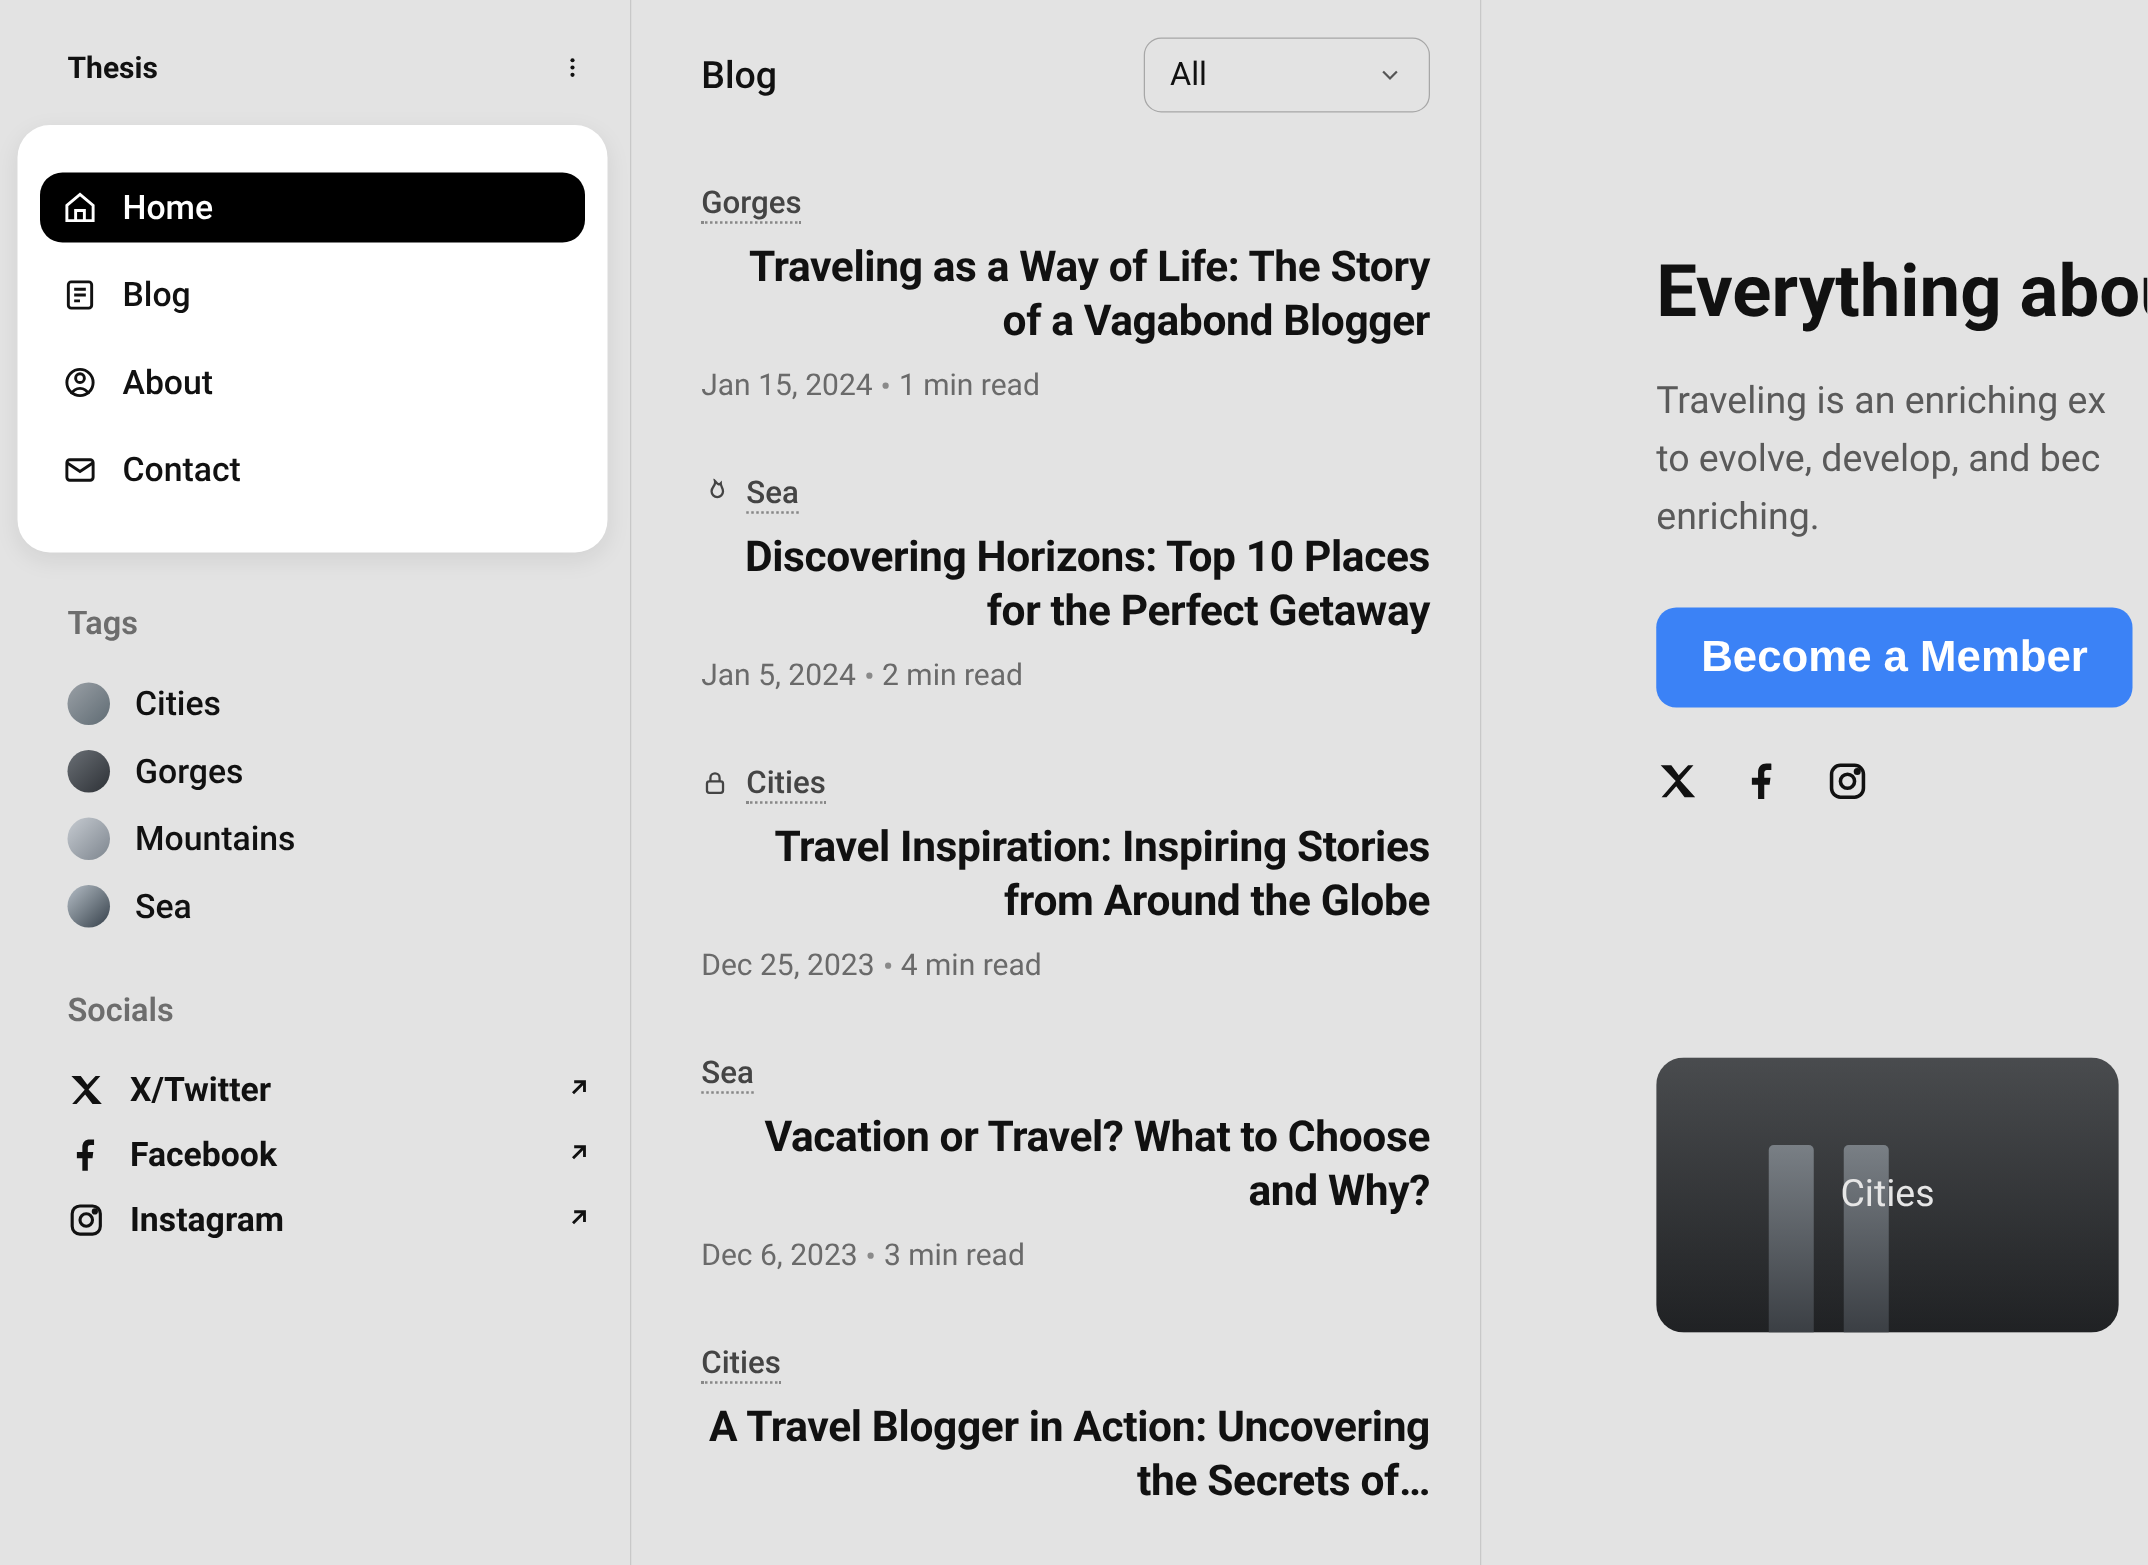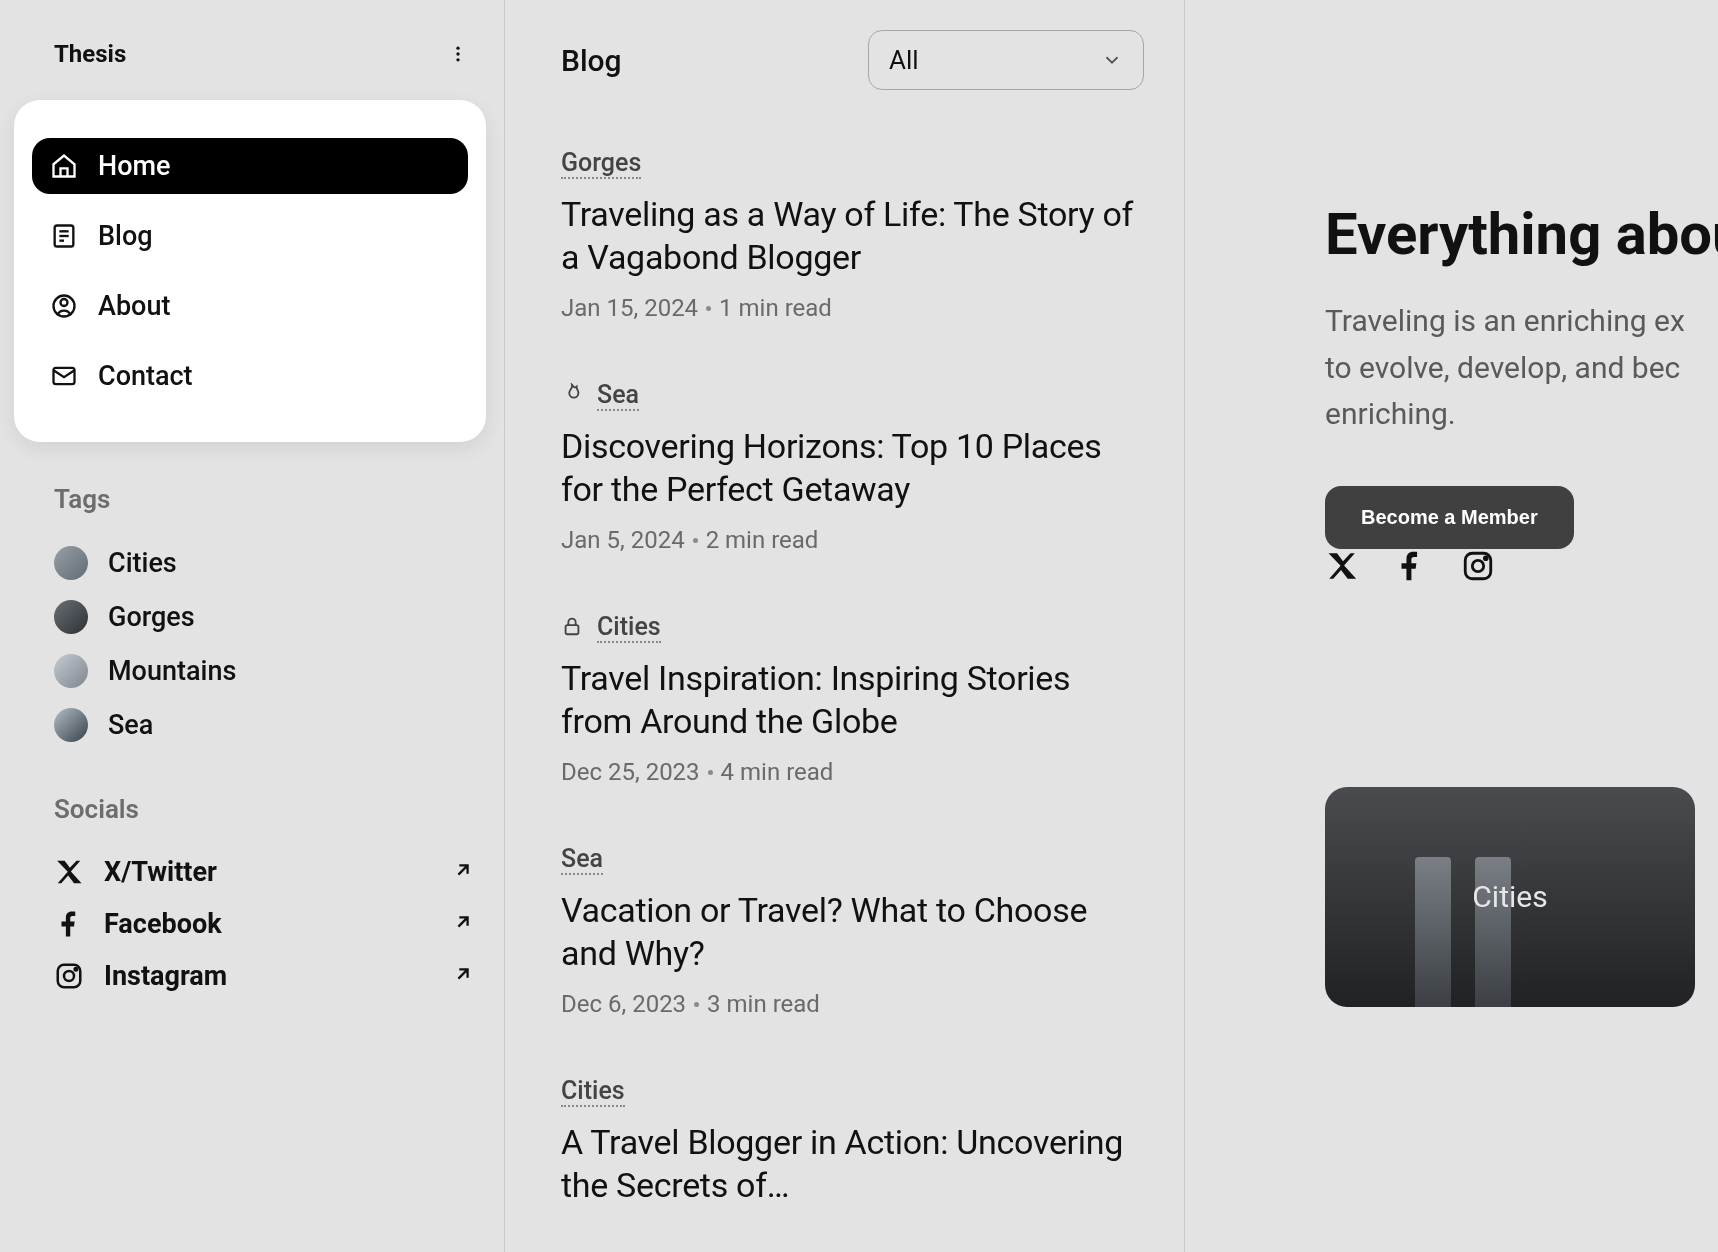--- a/index.html
+++ b/index.html
@@ -108,21 +108,21 @@
     flex-shrink:0;
   }
   .middle-header {
     display:flex;
     align-items:center;
     justify-content:space-between;
     margin-bottom: 58px;
   }
   .middle-title { font-size: 30px; font-weight: 500; }
   .filter-select {
-    width: 276px;
+    width: 229px;
     height: 60px;
     border-radius: 14px;
     border: 1px solid #a7a7a7;
     background: #e3e3e3;
     font-size: 26px;
     padding: 0 20px;
     display:flex;
     align-items:center;
     justify-content:space-between;
     cursor:pointer;
@@ -139,25 +139,26 @@
   .post-tag {
     font-size: 25px;
     font-weight: 500;
     color:#444;
     border-bottom: 2px dotted #888;
     cursor:pointer;
   }
   .post-tag-icon svg { width:22px; height:22px; stroke:#444; stroke-width:2; fill:none; }
   .post-title {
     font-size: 34px;
-    font-weight: 400;
+    font-weight: 700;
     line-height: 1.25;
     letter-spacing: -0.3px;
     margin-bottom: 16px;
     cursor:pointer;
+    text-align:right;
   }
   .post-meta {
     font-size: 24px;
     color:#6a6a6a;
     display:flex;
     align-items:center;
     gap: 8px;
   }
   .dot { width:5px; height:5px; border-radius:50%; background:#8a8a8a; }
 
@@ -174,28 +175,29 @@
     margin-bottom: 30px;
   }
   .hero-sub {
     font-size: 30px;
     color:#5a5a5a;
     line-height: 1.55;
     white-space: nowrap;
     margin-bottom: 48px;
   }
   .cta-btn {
-    background:#404040;
+    background:#3b82f6;
     color:#fff;
-    font-size: 20px;
+    font-size: 35px;
     font-weight:600;
     padding: 20px 36px;
     border-radius: 16px;
     border:none;
     cursor:pointer;
+    margin-bottom: 42px;
   }
   .hero-socials {
     display:flex;
     gap: 34px;
   }
   .hero-socials .sicon svg { width:34px; height:34px; }
 
   .featured-card {
     margin-top: 200px;
     width: 370px;

